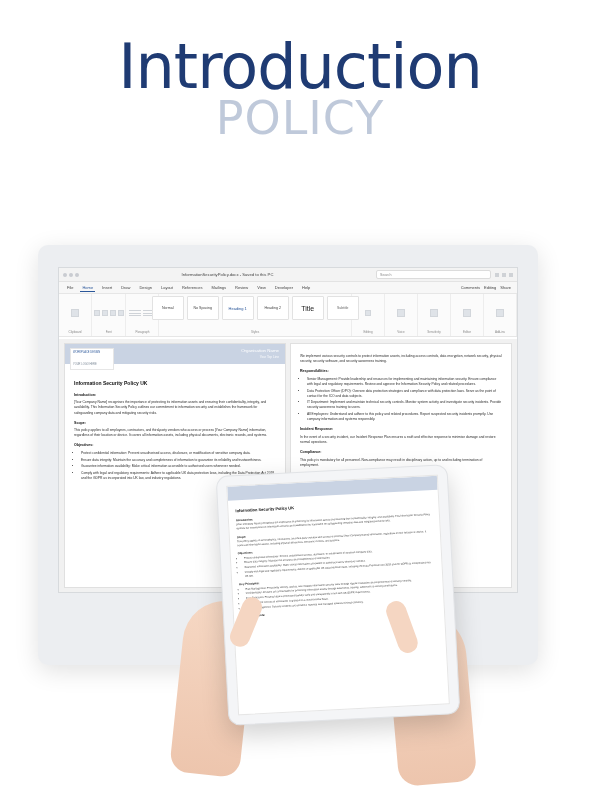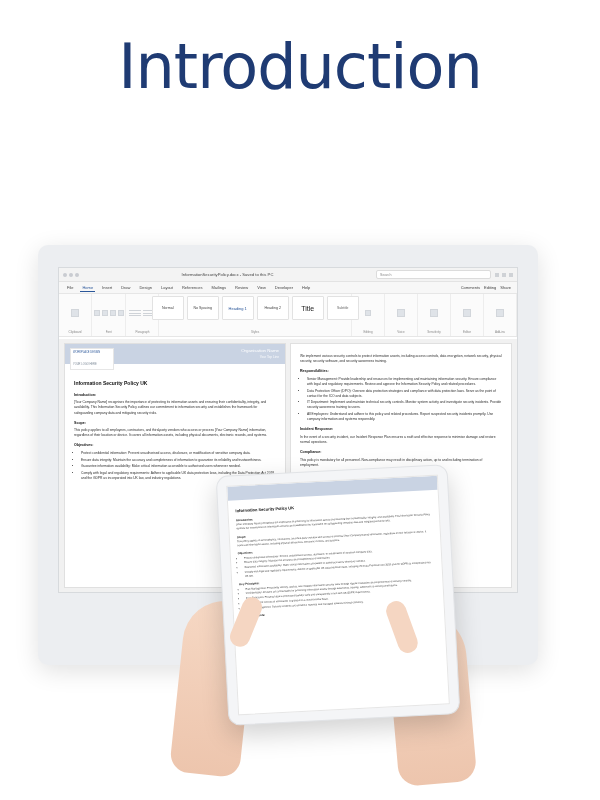--- a/index.html
+++ b/index.html
@@ -165,20 +165,21 @@
   .thumb-l{left:236px;top:596px;width:20px;height:52px;transform:rotate(22deg);background:#f5d6c2;border-radius:11px;z-index:6;}
   .thumb-r{left:392px;top:600px;width:20px;height:54px;transform:rotate(-20deg);background:#f5d6c2;border-radius:11px;z-index:6;}
 </style>
 </head>
 <body>
 
 <div class="page">
 
   <div class="hero">
     <span class="l1">Introduction</span>
+    <span class="l3">POLICY</span>
   </div>
 
   <div class="monitor">
     <div class="monitor-shell"></div>
     <div class="monitor-stand"></div>
     <div class="monitor-base"></div>
 
     <div class="monitor-screen">
 
       <div class="w-titlebar">

